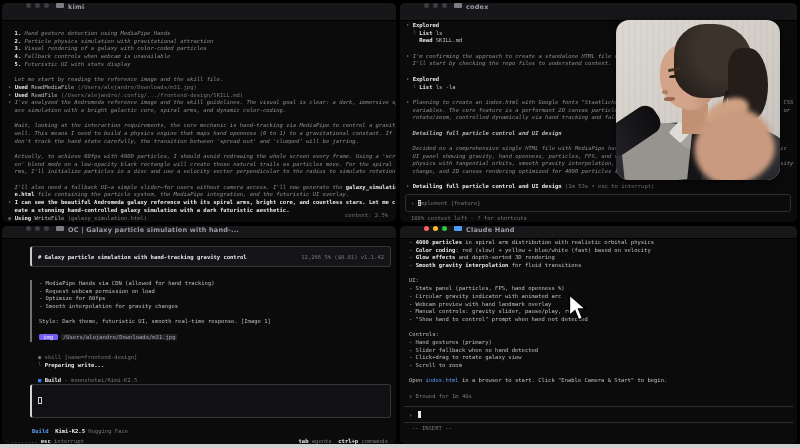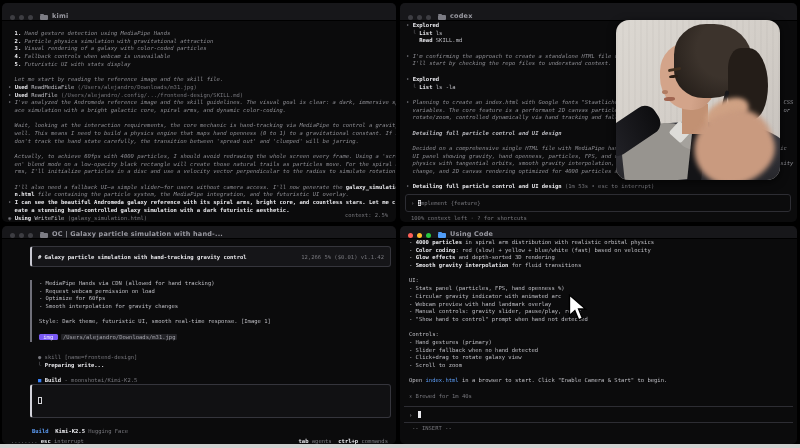--- a/index.html
+++ b/index.html
@@ -1,19 +1,19 @@
 <!DOCTYPE html>
 <html><head>
 <meta charset="utf-8">
 <style>
   html,body{margin:0;padding:0;background:#000;}
   #desktop{position:relative;width:800px;height:448px;background:#000;overflow:hidden;
            font-family:"DejaVu Sans Mono","DejaVu Sans",monospace;}
   .pane{position:absolute;background:#0b0b0c;border-radius:5px;overflow:hidden;}
-  .titlebar{display:flex;align-items:flex-end;gap:4px;padding-left:8px;background:#17171a;border-bottom:1px solid #000;}
+  .titlebar{display:flex;align-items:flex-start;gap:4px;padding-left:24px;background:#17171a;border-bottom:1px solid #000;}
   .titlebar.tall{height:17px}
   .titlebar.short{height:12px}
   .lights{display:flex;gap:4px;margin-right:3px}
   .light{width:5px;height:5px;border-radius:50%;background:#3d3d42}
   .light.red{background:#ff5f57}.light.yellow{background:#febc2e}.light.green{background:#28c840}
   .folder{position:relative;width:8px;height:5px;background:#7c7c84;border-radius:1px;flex:0 0 auto}
   .folder::before{content:"";position:absolute;top:-1.5px;left:0;width:3.5px;height:1.5px;background:inherit;border-radius:1px 1px 0 0}
   .folder.blue{background:#4f9cf7}
   .title{font-size:6.5px;color:#9a9aa2;font-family:"DejaVu Sans","Liberation Sans",sans-serif;font-weight:bold;letter-spacing:.2px;white-space:nowrap}
   .term{position:absolute;font-size:5.5px;line-height:7.7px;}
@@ -217,21 +217,21 @@
   </div>
 
   <div class="pane" id="pane-claude">
     <div class="titlebar short">
       <div class="lights">
         <span class="light red"></span>
         <span class="light yellow"></span>
         <span class="light green"></span>
       </div>
       <span class="folder blue"></span>
-      <span class="title">Using Code</span>
+      <span class="title">Claude Hand</span>
     </div>
     <div class="term" id="claude-out">
         <div class="tl"><span class="w">- </span><span class="b">4000 particles</span><span class="w"> in spiral arm distribution with realistic orbital physics</span></div>
         <div class="tl"><span class="w">- </span><span class="b">Color coding</span><span class="w">: red (slow) + yellow + blue/white (fast) based on velocity</span></div>
         <div class="tl"><span class="w">- </span><span class="b">Glow effects</span><span class="w"> and depth-sorted 3D rendering</span></div>
         <div class="tl"><span class="w">- </span><span class="b">Smooth gravity interpolation</span><span class="w"> for fluid transitions</span></div>
         <div class="tl">&nbsp;</div>
         <div class="tl"><span class="w">UI:</span></div>
         <div class="tl"><span class="w">- Stats panel (particles, FPS, hand openness %)</span></div>
         <div class="tl"><span class="w">- Circular gravity indicator with animated arc</span></div>

